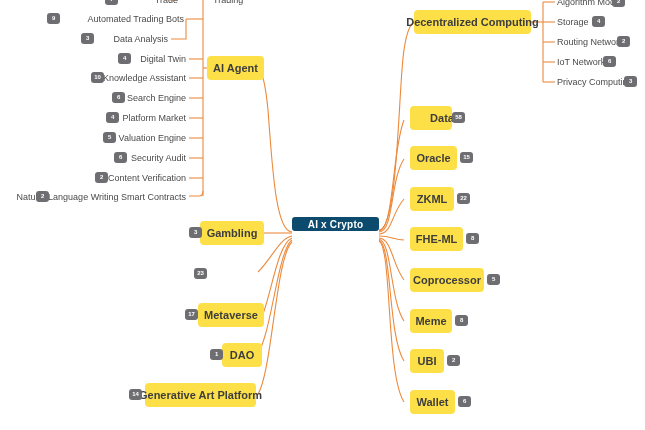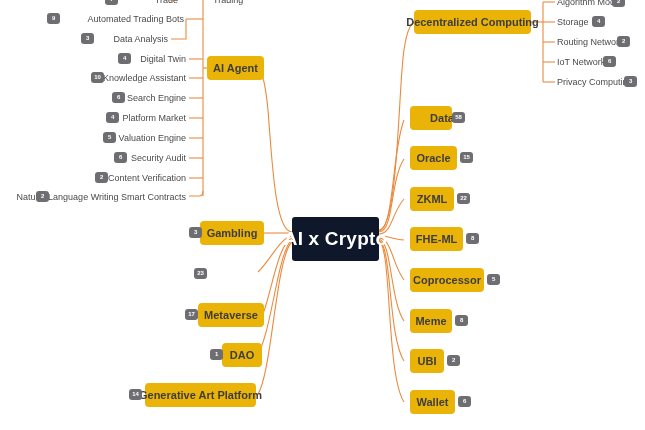--- a/index.html
+++ b/index.html
@@ -32,32 +32,32 @@
   .node {
     position: absolute;
     box-sizing: border-box;
     white-space: nowrap;
     display: flex;
     align-items: center;
     justify-content: center;
   }
   
   .root-node {
-    background: #0f172a;
+    background: #0c4a6e;
     color: #ffffff;
     font-weight: bold;
-    font-size: 19px;
+    font-size: 10px;
     border-radius: 3px;
     letter-spacing: 0.2px;
     padding: 0 12px;
-    height: 44px;
+    height: 14px;
   }
   
   .branch-node {
-    background: #eab308;
+    background: #fde047;
     color: #3d3d3d;
     font-weight: bold;
     font-size: 11px;
     border-radius: 4px;
     padding: 0 10px;
     height: 24px;
   }
   
   .leaf-node {
     background: transparent;

